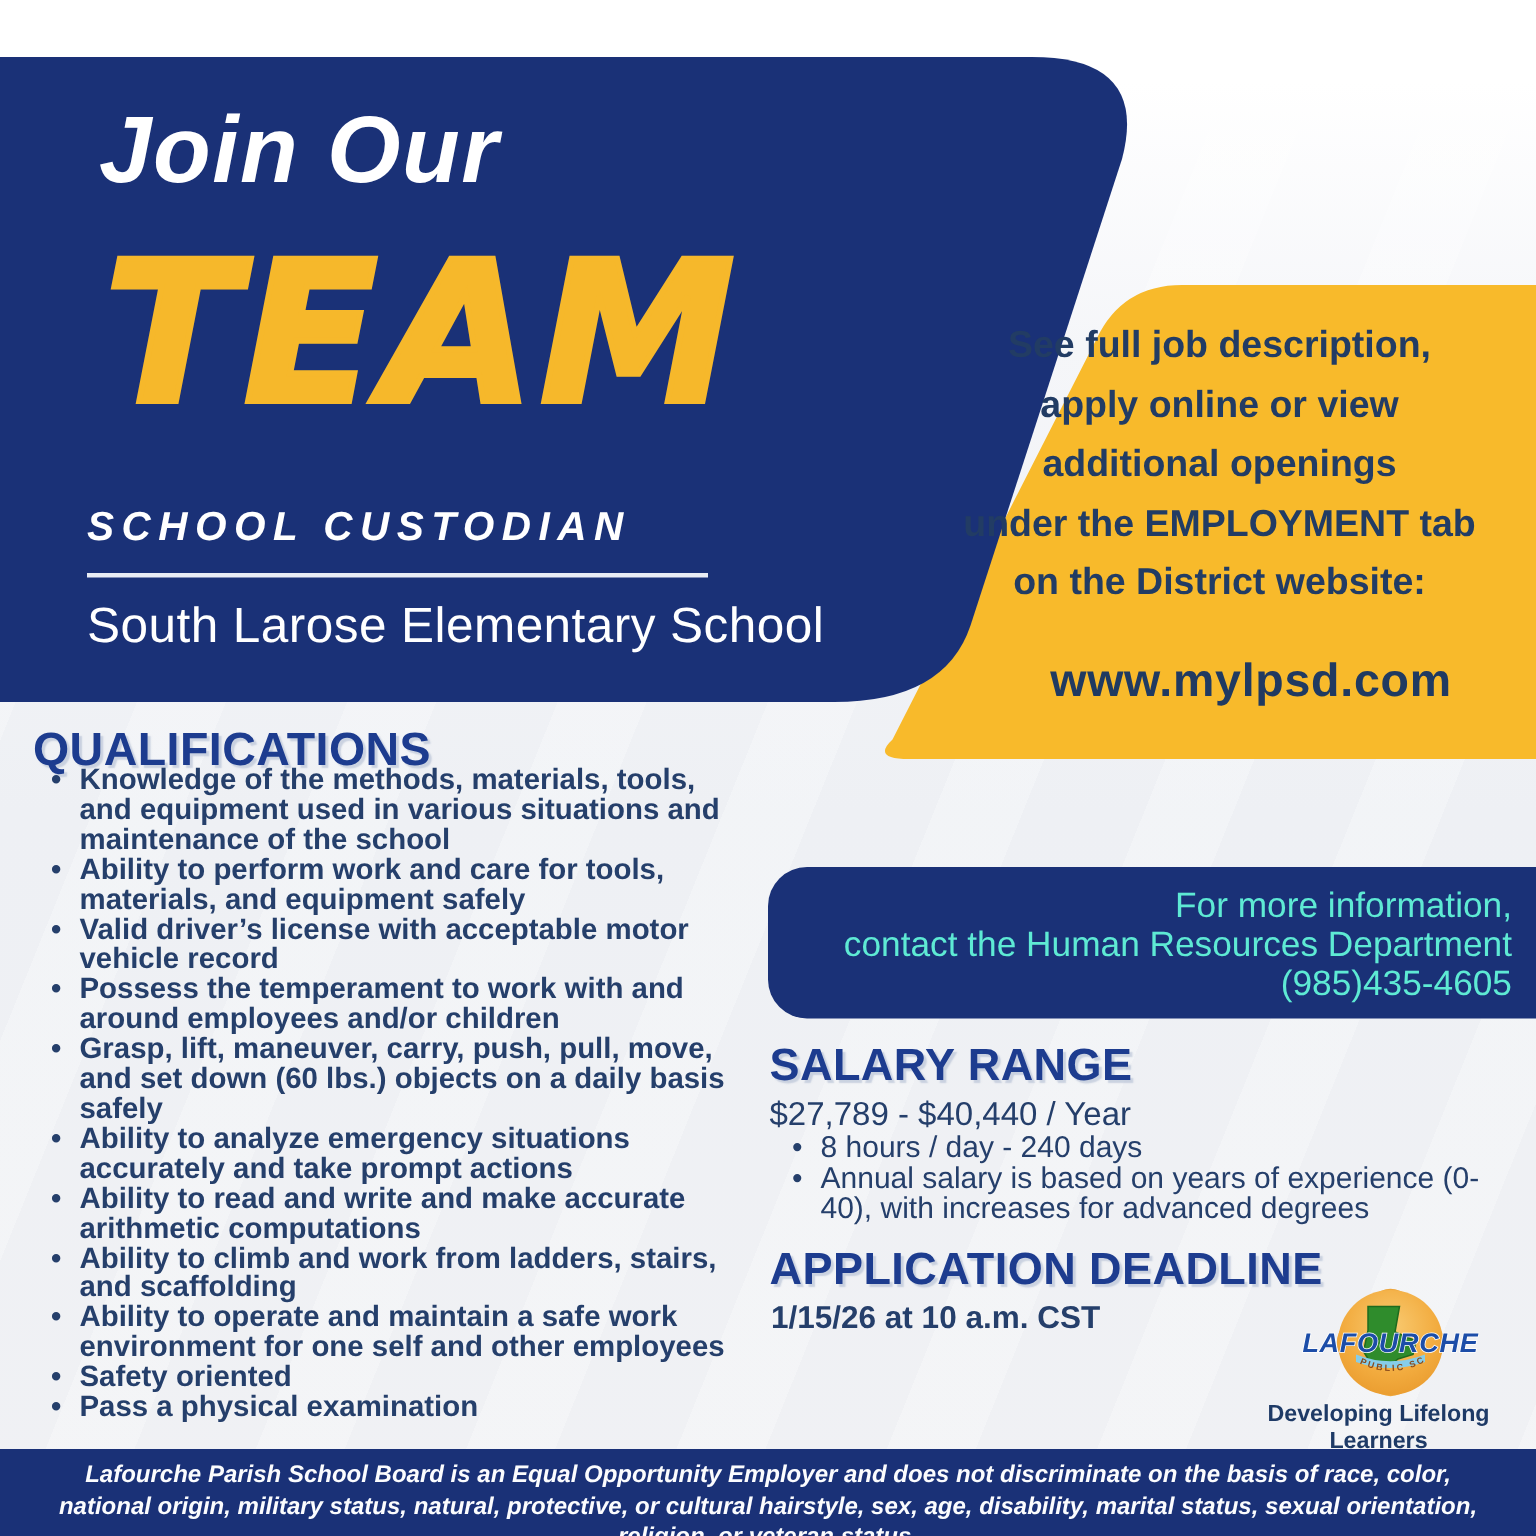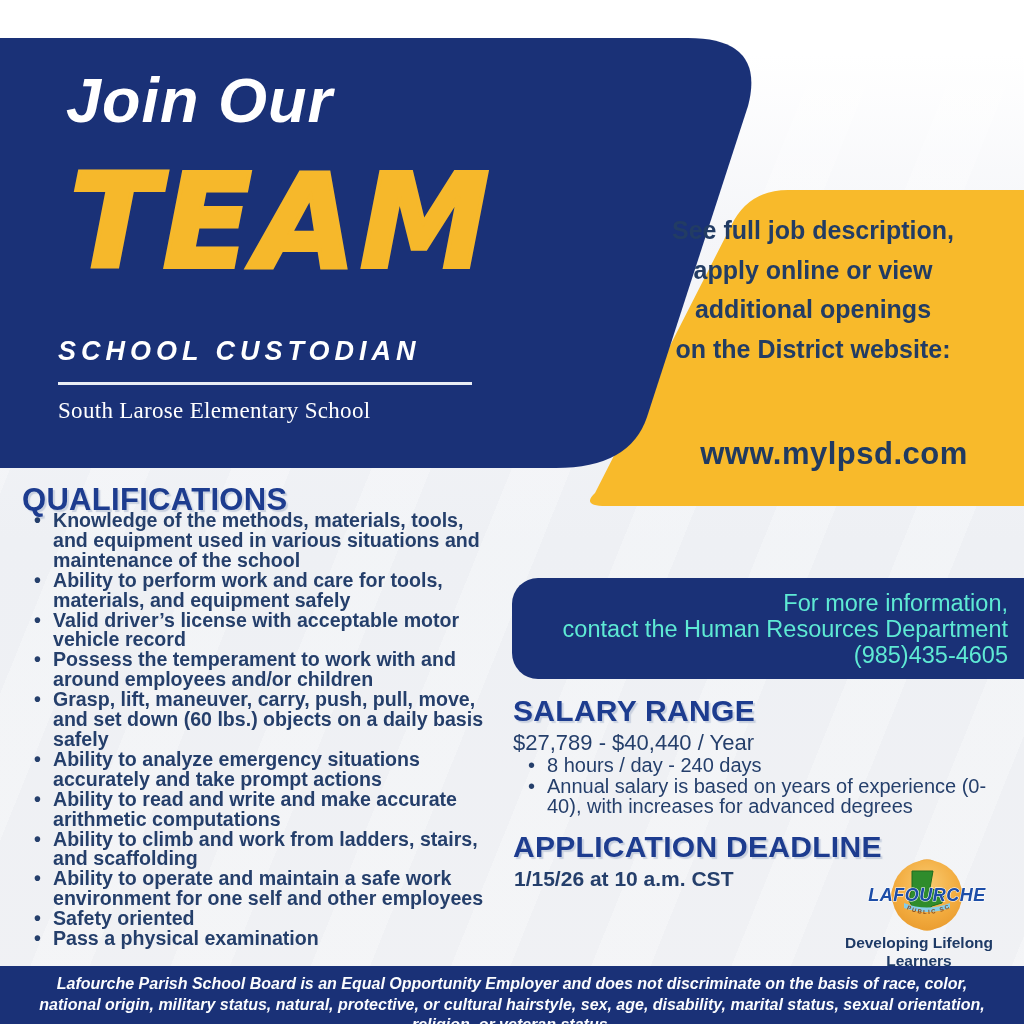--- a/index.html
+++ b/index.html
@@ -25,21 +25,21 @@
     font-family:"DejaVu Sans", sans-serif;
     font-size:130px; font-weight:bold; font-style:italic; letter-spacing:4px;
     -webkit-text-stroke:4px #f6b82b;
   }
   .position-wrap { position:absolute; left:58px; top:336px; }
   .position-title {
     display:inline-block; color:#ffffff; font-size:27px; font-weight:600;
     font-style:italic; letter-spacing:.185em; white-space:nowrap;
   }
   .hero-underline { width:414px; height:2.5px; background:#e9edf5; margin-top:15px; }
-  .school { color:#ffffff; font-size:23px; margin-top:13px; letter-spacing:.3px;font-family:Liberation Serif, serif; }
+  .school { color:#ffffff; font-size:33px; margin-top:13px; letter-spacing:.3px; }
 
   .apply-lines {
     position:absolute; left:628px; top:211px; width:384px; padding-right:14px;
     text-align:center; color:#223c64; font-weight:600; font-size:25px; line-height:39.5px;
   }
   .website {
     position:absolute; left:656px; top:436px; width:356px; text-align:center;
     color:#203a61; font-size:31px; font-weight:bold; letter-spacing:.5px;
   }
 
@@ -97,20 +97,21 @@
     <span class="position-title">SCHOOL CUSTODIAN</span>
     <div class="hero-underline"></div>
     <div class="school">South Larose Elementary School</div>
   </div>
 
   <div class="apply-lines">
 
   <div class="apply-line">See full job description,</div>
       <div class="apply-line">apply online or view</div>
       <div class="apply-line">additional openings</div>
+      <div class="apply-line">under the EMPLOYMENT tab</div>
       <div class="apply-line">on the District website:</div>
     </div>
   <div class="website">www.mylpsd.com</div>
 
   <div class="sec-heading qual-heading">QUALIFICATIONS</div>
   <div class="blist qual-list">
 
   <div class="li">Knowledge of the methods, materials, tools, and equipment used in various situations and maintenance of the school</div>
       <div class="li">Ability to perform work and care for tools, materials, and equipment safely</div>
       <div class="li">Valid driver’s license with acceptable motor vehicle record</div>

